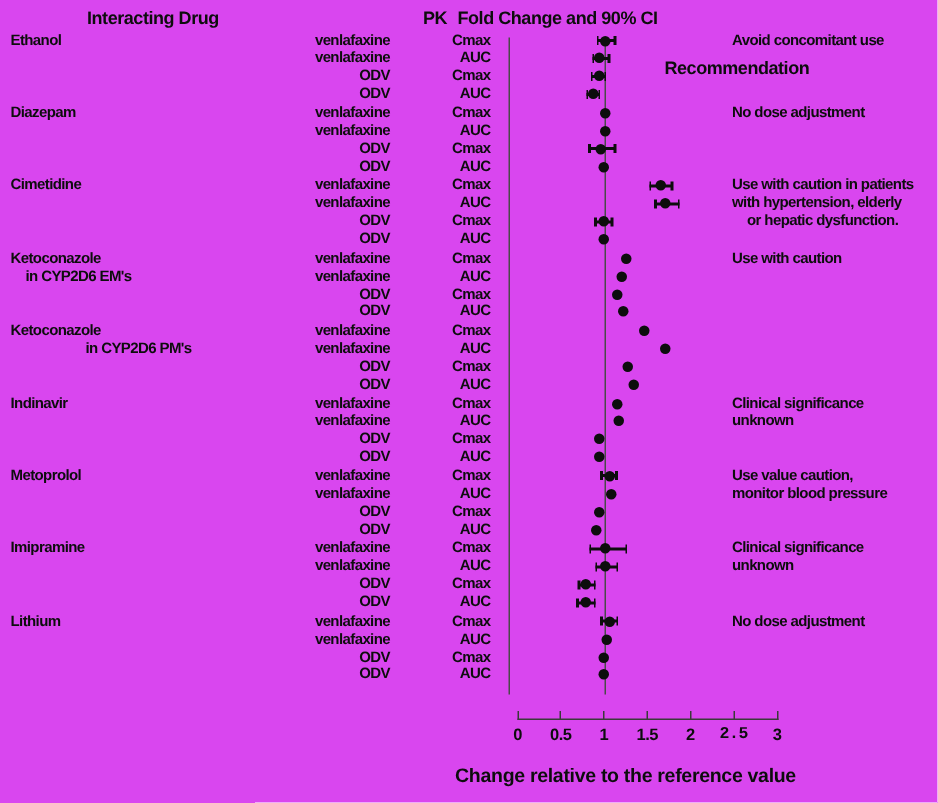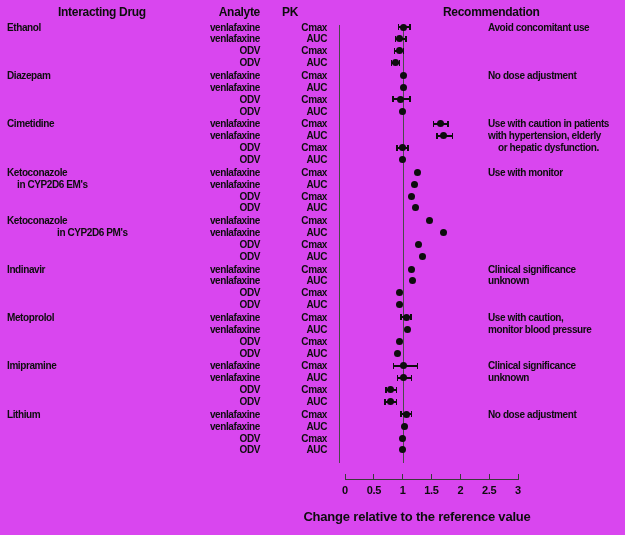--- a/index.html
+++ b/index.html
@@ -21,40 +21,40 @@
     text-align:center;white-space:nowrap;}
   #axis-title-wrap{position:absolute;top:509px;left:297px;width:240px;text-align:center;}
   #axis-title-wrap .axis-title{position:static;width:auto;}
 </style>
 </head>
 <body>
 
 <div id="figure">
 
   <div class="hdr" style="left:58px;">Interacting Drug</div>
-  <div class="hdr right" style="left:160px;width:100px;">Analyte</div>
   <div class="hdr right" style="left:258px;width:40px;">PK</div>
-  <div class="hdr" style="left:443px;">Recommendation</div>
+  <div class="hdr" style="left:305px;">Fold Change and 90% CI</div>
+  <div class="hdr" style="left:443px;margin-top:33px;">Recommendation</div>
 
   <div class="vline" style="left:339px;top:25px;height:438px;"></div>
   <div class="vline" style="left:403px;top:25px;height:438px;"></div>
   <div class="hline" style="left:345px;top:479px;width:174px;"></div>
   <div id="ticks-layer">
       <div class="tick" style="left: 344.5px; top: 473.5px;"></div>
       <div class="ticklab" style="left: 345px; top: 484px;">0</div>
       <div class="tick" style="left: 373.335px; top: 473.5px;"></div>
       <div class="ticklab" style="left: 373.835px; top: 484px;">0.5</div>
       <div class="tick" style="left: 402.17px; top: 473.5px;"></div>
       <div class="ticklab" style="left: 402.67px; top: 484px;">1</div>
       <div class="tick" style="left: 431.005px; top: 473.5px;"></div>
       <div class="ticklab" style="left: 431.505px; top: 484px;">1.5</div>
       <div class="tick" style="left: 459.84px; top: 473.5px;"></div>
       <div class="ticklab" style="left: 460.34px; top: 484px;">2</div>
       <div class="tick" style="left: 488.675px; top: 473.5px;"></div>
-      <div class="ticklab" style="left: 489.175px; top: 484px;">2.5</div>
+      <div class="ticklab" style="left: 489.175px; top: 484px; font-family: Liberation Mono, monospace;">2.5</div>
       <div class="tick" style="left: 517.51px; top: 473.5px;"></div>
       <div class="ticklab" style="left: 518.01px; top: 484px;">3</div>
     </div>
 
   <div id="rows-layer">
       <div class="rowtxt" style="left: 7px; top: 21.5px;">Ethanol</div>
       <div class="rowtxt right" style="left: 160px; width: 100px; top: 21.5px;">venlafaxine</div>
       <div class="rowtxt right" style="left: 287px; width: 40px; top: 21.5px;">Cmax</div>
       <div class="rowtxt" style="left: 488px; top: 21.5px;">Avoid concomitant use</div>
       <div class="rowtxt right" style="left: 160px; width: 100px; top: 33.4px;">venlafaxine</div>
@@ -81,21 +81,21 @@
       <div class="rowtxt right" style="left: 287px; width: 40px; top: 130.2px;">AUC</div>
       <div class="rowtxt" style="left: 488px; top: 130.2px;">with hypertension, elderly</div>
       <div class="rowtxt right" style="left: 160px; width: 100px; top: 142.1px;">ODV</div>
       <div class="rowtxt right" style="left: 287px; width: 40px; top: 142.1px;">Cmax</div>
       <div class="rowtxt" style="left: 488px; top: 142.1px; margin-left: 10px;">or hepatic dysfunction.</div>
       <div class="rowtxt right" style="left: 160px; width: 100px; top: 154px;">ODV</div>
       <div class="rowtxt right" style="left: 287px; width: 40px; top: 154px;">AUC</div>
       <div class="rowtxt" style="left: 7px; top: 166.7px;">Ketoconazole</div>
       <div class="rowtxt right" style="left: 160px; width: 100px; top: 166.7px;">venlafaxine</div>
       <div class="rowtxt right" style="left: 287px; width: 40px; top: 166.7px;">Cmax</div>
-      <div class="rowtxt" style="left: 488px; top: 166.7px;">Use with monitor</div>
+      <div class="rowtxt" style="left: 488px; top: 166.7px;">Use with caution</div>
       <div class="rowtxt" style="left: 17px; top: 178.6px;">in CYP2D6 EM's</div>
       <div class="rowtxt right" style="left: 160px; width: 100px; top: 178.6px;">venlafaxine</div>
       <div class="rowtxt right" style="left: 287px; width: 40px; top: 178.6px;">AUC</div>
       <div class="rowtxt right" style="left: 160px; width: 100px; top: 190.5px;">ODV</div>
       <div class="rowtxt right" style="left: 287px; width: 40px; top: 190.5px;">Cmax</div>
       <div class="rowtxt right" style="left: 160px; width: 100px; top: 202.4px;">ODV</div>
       <div class="rowtxt right" style="left: 287px; width: 40px; top: 202.4px;">AUC</div>
       <div class="rowtxt" style="left: 7px; top: 215.1px;">Ketoconazole</div>
       <div class="rowtxt right" style="left: 160px; width: 100px; top: 215.1px;">venlafaxine</div>
       <div class="rowtxt right" style="left: 287px; width: 40px; top: 215.1px;">Cmax</div>
@@ -113,21 +113,21 @@
       <div class="rowtxt right" style="left: 160px; width: 100px; top: 275.4px;">venlafaxine</div>
       <div class="rowtxt right" style="left: 287px; width: 40px; top: 275.4px;">AUC</div>
       <div class="rowtxt" style="left: 488px; top: 275.4px;">unknown</div>
       <div class="rowtxt right" style="left: 160px; width: 100px; top: 287.3px;">ODV</div>
       <div class="rowtxt right" style="left: 287px; width: 40px; top: 287.3px;">Cmax</div>
       <div class="rowtxt right" style="left: 160px; width: 100px; top: 299.2px;">ODV</div>
       <div class="rowtxt right" style="left: 287px; width: 40px; top: 299.2px;">AUC</div>
       <div class="rowtxt" style="left: 7px; top: 311.9px;">Metoprolol</div>
       <div class="rowtxt right" style="left: 160px; width: 100px; top: 311.9px;">venlafaxine</div>
       <div class="rowtxt right" style="left: 287px; width: 40px; top: 311.9px;">Cmax</div>
-      <div class="rowtxt" style="left: 488px; top: 311.9px;">Use with caution,</div>
+      <div class="rowtxt" style="left: 488px; top: 311.9px;">Use value caution,</div>
       <div class="rowtxt right" style="left: 160px; width: 100px; top: 323.8px;">venlafaxine</div>
       <div class="rowtxt right" style="left: 287px; width: 40px; top: 323.8px;">AUC</div>
       <div class="rowtxt" style="left: 488px; top: 323.8px;">monitor blood pressure</div>
       <div class="rowtxt right" style="left: 160px; width: 100px; top: 335.7px;">ODV</div>
       <div class="rowtxt right" style="left: 287px; width: 40px; top: 335.7px;">Cmax</div>
       <div class="rowtxt right" style="left: 160px; width: 100px; top: 347.6px;">ODV</div>
       <div class="rowtxt right" style="left: 287px; width: 40px; top: 347.6px;">AUC</div>
       <div class="rowtxt" style="left: 7px; top: 360.3px;">Imipramine</div>
       <div class="rowtxt right" style="left: 160px; width: 100px; top: 360.3px;">venlafaxine</div>
       <div class="rowtxt right" style="left: 287px; width: 40px; top: 360.3px;">Cmax</div>

